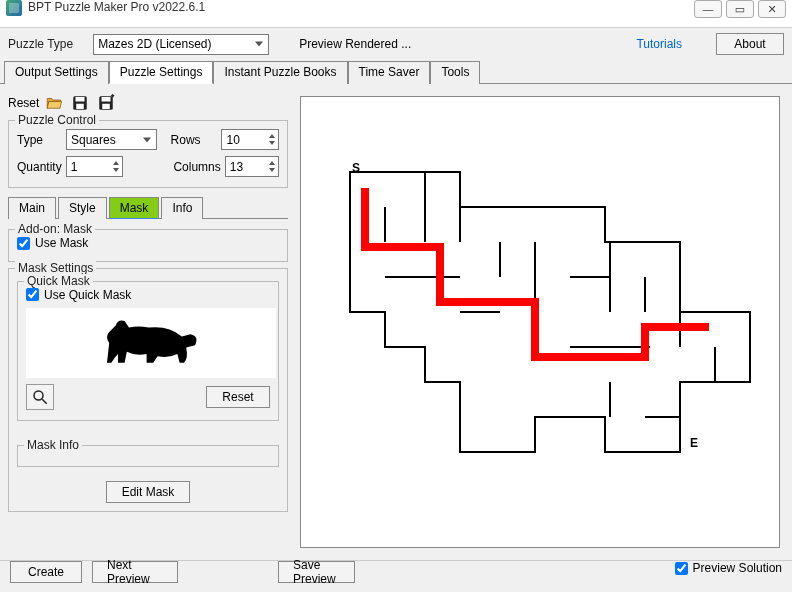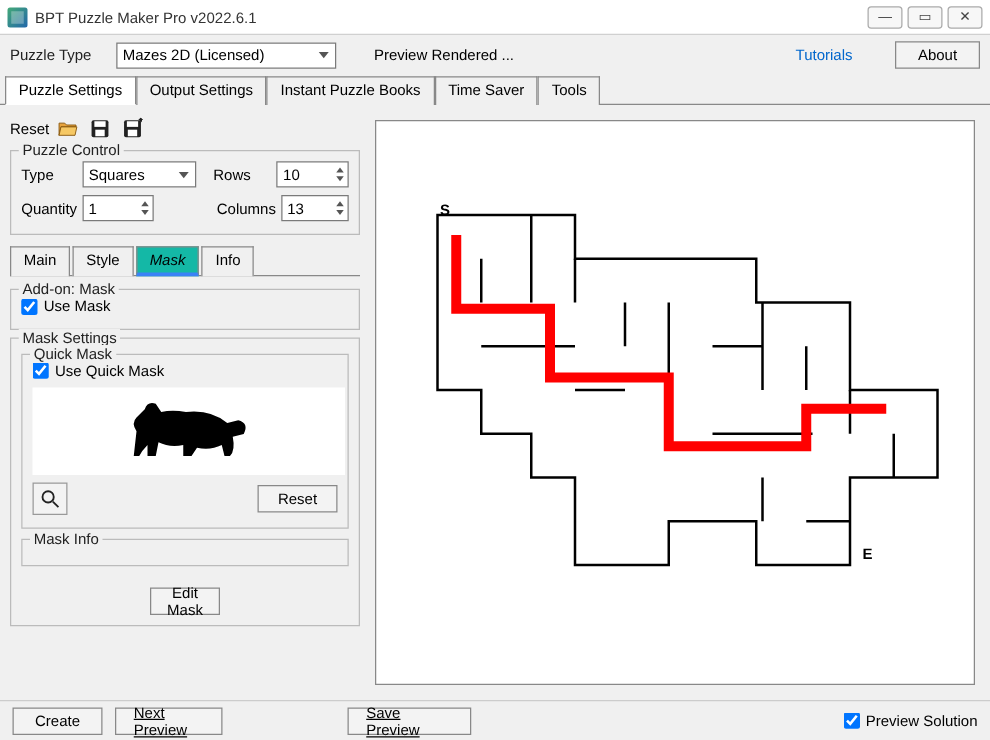--- a/index.html
+++ b/index.html
@@ -1,19 +1,19 @@
 <!DOCTYPE html>
 <html><head>
 <meta charset="utf-8">
 <style>
 * { box-sizing: border-box; margin: 0; padding: 0; font-family: "Segoe UI", Tahoma, sans-serif; font-size: 12px; }
 body { background: #f0f0f0; width: 792px; height: 592px; overflow: hidden; }
 
 
-.titlebar { height: 28px; background: #fff; border-bottom: 1px solid #d0d0d0; display: flex; align-items: center; padding: 0 6px; }
+.titlebar { height: 28px; background: #fff; border-bottom: 1px solid #d0d0d0; display: flex; align-items: flex-start; padding: 0 6px; }
 .titlebar .app-icon { width: 16px; height: 16px; margin-right: 6px; background: linear-gradient(135deg,#4a7,#26a); border-radius: 2px; position: relative; }
 .titlebar .app-icon::after { content:""; position:absolute; inset:3px; background:#fff; opacity:.3; }
 .titlebar .title { flex: 1; color: #333; }
 .win-btns { display: flex; gap: 4px; }
 .win-btn { width: 28px; height: 18px; border: 1px solid #aaa; border-radius: 3px; background: #f7f7f7; display:flex; align-items:center; justify-content:center; font-size:11px; color:#444; cursor:pointer; }
 
 
 .toolbar { height: 32px; display: flex; align-items: center; padding: 4px 8px; gap: 20px; }
 .toolbar label { color: #222; }
 .select { height: 21px; border: 1px solid #7a7a7a; background: #fff; padding: 0 18px 0 4px; position: relative; display:inline-flex; align-items:center; min-width: 60px; }
@@ -40,33 +40,33 @@
 .group { border:1px solid #bbb; padding: 6px 8px 8px; margin-top: 6px; position:relative; }
 .group > .legend { position:absolute; top:-8px; left:6px; background:#f0f0f0; padding:0 3px; color:#222; }
 .spin { width:60px; height:21px; border:1px solid #7a7a7a; background:#fff; display:inline-flex; align-items:center; padding:0 14px 0 4px; position:relative; }
 .spin::after, .spin::before { content:""; position:absolute; right:3px; width:0; height:0; border-left:3px solid transparent; border-right:3px solid transparent; }
 .spin::before { top:4px; border-bottom:4px solid #555; }
 .spin::after { bottom:4px; border-top:4px solid #555; }
 
 
 .subtabstrip { display:flex; margin-top:8px; border-bottom:1px solid #888; }
 .subtab { padding:3px 10px; border:1px solid #888; border-bottom:none; background:#f0f0f0; margin-right:2px; cursor:pointer; position:relative; top:1px;}
-.subtab.active { background:#14b8a6; border-bottom:3px solid #3b82f6;font-style:italic; }
+.subtab.active { background:#84cc16; border-bottom:1px solid #3b82f6; }
 
 .check { display:inline-flex; align-items:center; gap:5px; }
 .check input { width:13px; height:13px; }
 
 .mask-thumb { width:250px; height:70px; background:#fff; border:0; margin:4px 0 6px; display:flex; align-items:center; justify-content:center; }
 
 
 .right { flex:1; padding: 12px 12px 12px 4px; }
 .preview { width:100%; height:100%; border:1px solid #888; background:#fff; display:flex; align-items:center; justify-content:center; }
 
 
-.bottom { height:32px; display:flex; align-items:center; padding:0 10px; gap:10px; border-top:1px solid #ccc; }
+.bottom { height:32px; display:flex; align-items:flex-start; padding:0 10px; gap:10px; border-top:1px solid #ccc; }
 .bottom .spacer { flex:1; }
 
 
 .lbl { white-space:nowrap; }
 </style>
 </head>
 <body>
 
 <div class="titlebar">
   <span class="app-icon"></span>
@@ -83,22 +83,22 @@
   <div class="select puzzle-type-sel">
       <span>Mazes 2D (Licensed)</span>
     </div>
   <span class="preview-text lbl">Preview Rendered ...</span>
   <span style="flex:1"></span>
   <span class="link">Tutorials</span>
   <span class="btn" style="margin-left:14px; width:68px; justify-content:center;">About</span>
 </div>
 
 <div class="tabstrip">
+  <div class="tab">Output Settings</div>
   <div class="tab active">Puzzle Settings</div>
-  <div class="tab">Output Settings</div>
   <div class="tab">Instant Puzzle Books</div>
   <div class="tab">Time Saver</div>
   <div class="tab">Tools</div>
 </div>
 
 <div class="content-row">
 
   <div class="left">
     <div class="row">
       <label class="lbl">Reset</label>
@@ -183,26 +183,26 @@
             <svg viewBox="0 0 24 24">
                 <circle cx="10" cy="10" r="6" fill="none" stroke="#222" stroke-width="2"></circle>
                 <line x1="15" y1="15" x2="21" y2="21" stroke="#222" stroke-width="2"></line>
               </svg>
           </span>
           <span style="flex:1"></span>
           <span class="btn" style="width:64px; justify-content:center;">Reset</span>
         </div>
       </div>
 
-      <div class="group" style="margin-top:8px; min-height:22px">
+      <div class="group" style="margin-top:24px; min-height:22px">
         <span class="legend">Mask Info</span>
       </div>
 
       <div style="text-align:center; margin-top:14px">
-        <span class="btn" style="width:56px; justify-content:center;">Edit Mask</span>
+        <span class="btn" style="width:84px; justify-content:center;">Edit Mask</span>
       </div>
     </div>
   </div>
 
   <div class="right">
     <div class="preview">
       <svg viewBox="0 0 460 360" width="460" height="360">
         <g stroke="#000" stroke-width="2" fill="none">
 
           <path d="M40 30 h110 v35 h145 v35 h75 v70 h70 v70 h-70 v70 h-75 v-35 h-70 v35 h-75 v-70 h-35 v-35 h-40 v-35 h-35 v-105 z"></path>
@@ -213,21 +213,21 @@
         <path d="M55 50 v55 h75 v55 h95 v55 h110 v-30 h60" stroke="#ff0000" stroke-width="8" fill="none" stroke-linecap="square"></path>
         <text x="42" y="30" font-size="30" font-weight="bold">S</text>
         <text x="380" y="305" font-size="30" font-weight="bold">E</text>
       </svg>
     </div>
   </div>
 </div>
 
 <div class="bottom">
   <span class="btn" style="width:72px; justify-content:center;">Create</span>
-  <span class="btn" style="width:86px; justify-content:center;text-decoration:underline;">Next Preview</span>
+  <span class="btn" style="width:86px; justify-content:center;">Next Preview</span>
   <span style="width:80px"></span>
-  <span class="btn" style="width:99px; justify-content:center;text-decoration:underline;">Save Preview</span>
+  <span class="btn" style="width:77px; justify-content:center;">Save Preview</span>
   <span class="spacer"></span>
   <label class="check">
     <input type="checkbox" checked="" style="">
     <span>Preview Solution</span>
   </label>
 </div>
 
 </body></html>

